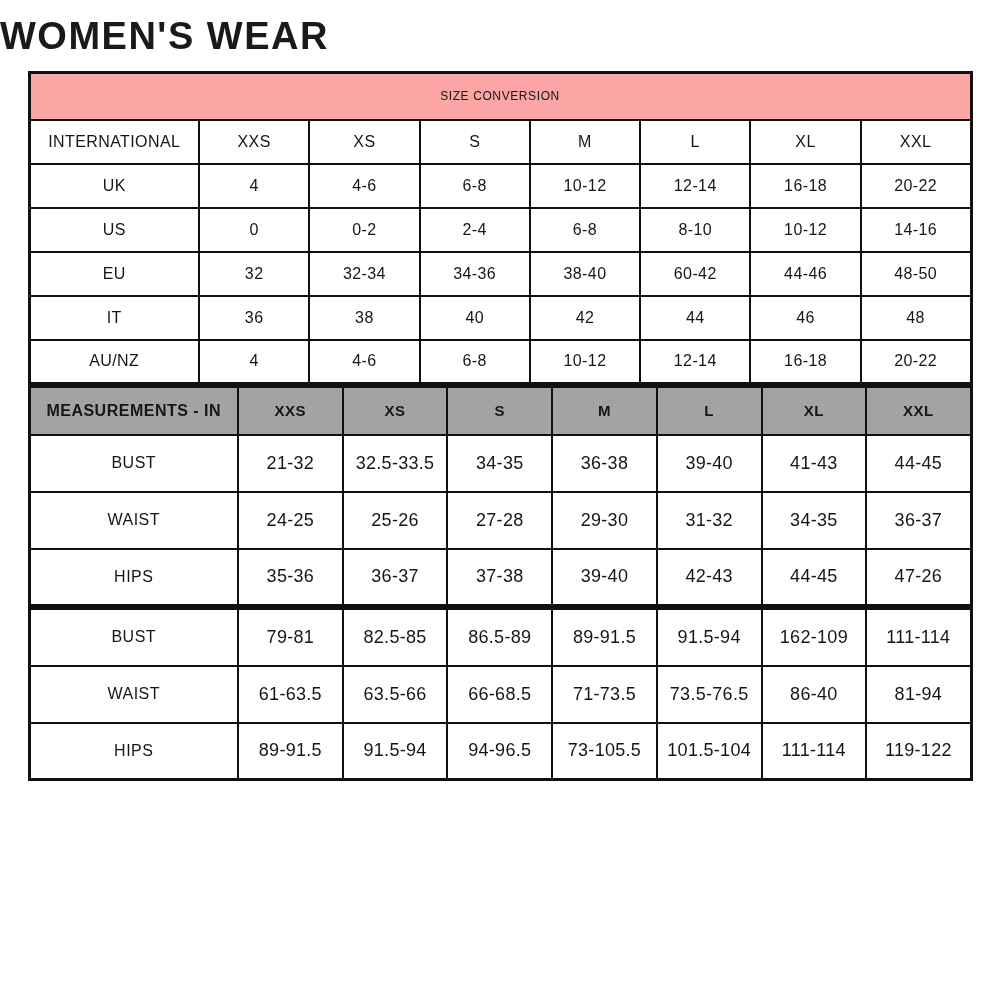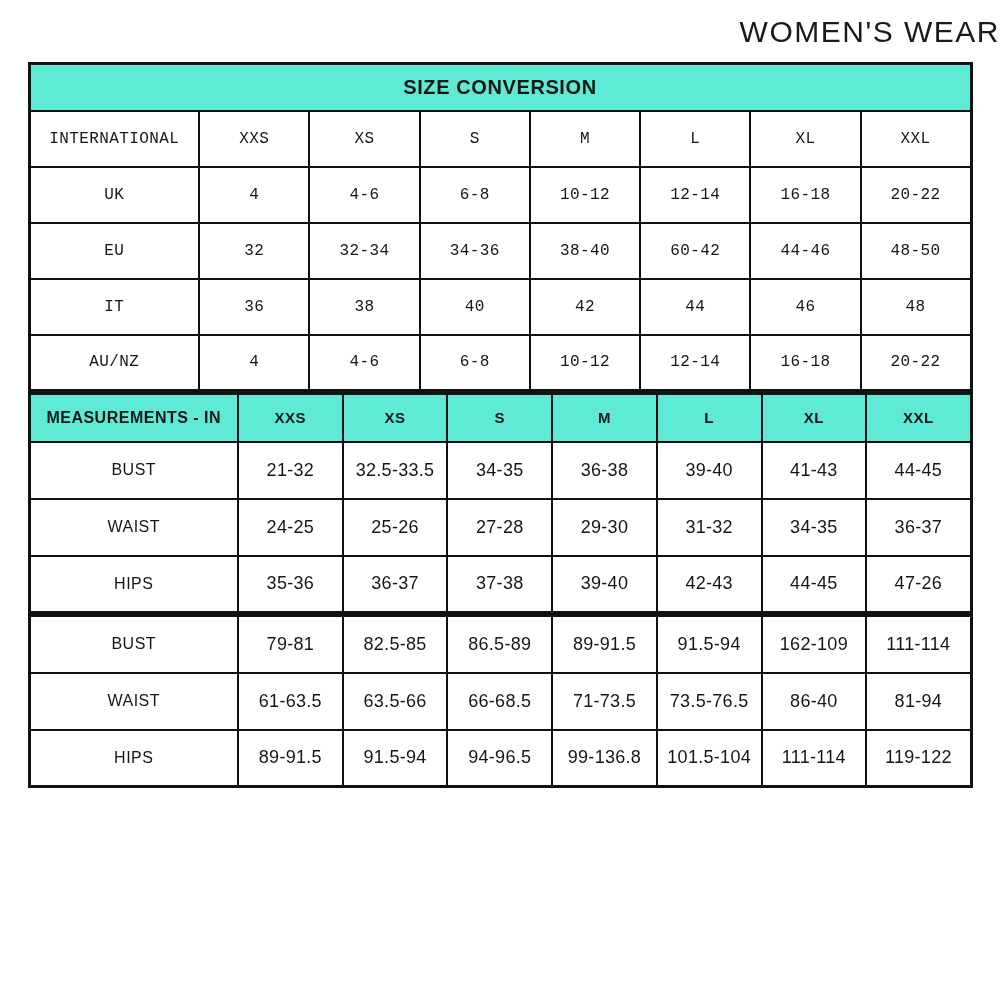--- a/index.html
+++ b/index.html
@@ -4,56 +4,56 @@
 <style>
   * { margin: 0; padding: 0; box-sizing: border-box; }
   html, body {
     width: 1000px; height: 1000px;
     background: #ffffff;
     font-family: "Liberation Sans", sans-serif;
     color: #1a1a1a;
   }
   .page { width: 1000px; height: 1000px; padding-top: 15px; overflow: hidden; }
   .page-title {
-    text-align: right;
-    font-size: 30px;
-    font-weight: normal;
+    text-align: left;
+    font-size: 38px;
+    font-weight: bold;
     letter-spacing: 1.5px;
     margin-bottom: 13px;
   }
   table.tbl {
     border-collapse: collapse;
     table-layout: fixed;
     width: 945px;
     margin: 0 auto;
     border: 3px solid #111;
   }
   .tbl td, .tbl th {
     border: 2px solid #111;
     text-align: center;
     vertical-align: middle;
     color: #161616;
     overflow: hidden;
     white-space: nowrap;
   }
   .banner {
-    background: #5eead4;
+    background: #fca5a5;
     height: 47px;
-    font-weight: bold;
-    font-size: 20px;
+    font-weight: normal;
+    font-size: 12px;
     letter-spacing: 0.6px;
   }
   
-  .t1 tbody tr { height: 56px; font-family: Liberation Mono, monospace; }
+  .t1 tbody tr { height: 44px; }
   .t1 td { font-size: 16px; font-weight: normal; letter-spacing: 0.4px; }
   
   .t2 { margin-top: 10px; }
   .t3 { margin-top: 12px; }
   .t2 .head-row td, .t3 .head-row td {
-    background: #5eead4;
+    background: #a3a3a3;
     font-weight: bold;
     font-size: 15px;
     letter-spacing: 0.5px;
   }
   .t2 .head-row, .t3 .head-row { height: 48px; }
   .t2 tbody tr, .t3 tbody tr { height: 57px; }
   .t2 td.row-label, .t3 td.row-label { font-size: 16px; letter-spacing: 0.5px; }
   .t2 td.val, .t3 td.val { font-size: 18px; letter-spacing: 0.3px; }
 </style>
 </head>
@@ -94,20 +94,30 @@
           <td class="row-label">UK</td>
           <td class="">4</td>
           <td class="">4-6</td>
           <td class="">6-8</td>
           <td class="">10-12</td>
           <td class="">12-14</td>
           <td class="">16-18</td>
           <td class="">20-22</td>
         </tr>
         <tr>
+          <td class="row-label">US</td>
+          <td class="">0</td>
+          <td class="">0-2</td>
+          <td class="">2-4</td>
+          <td class="">6-8</td>
+          <td class="">8-10</td>
+          <td class="">10-12</td>
+          <td class="">14-16</td>
+        </tr>
+        <tr>
           <td class="row-label">EU</td>
           <td class="">32</td>
           <td class="">32-34</td>
           <td class="">34-36</td>
           <td class="">38-40</td>
           <td class="">60-42</td>
           <td class="">44-46</td>
           <td class="">48-50</td>
         </tr>
         <tr>
@@ -218,21 +228,21 @@
           <td class="val">71-73.5</td>
           <td class="val">73.5-76.5</td>
           <td class="val">86-40</td>
           <td class="val">81-94</td>
         </tr>
         <tr>
           <td class="row-label">HIPS</td>
           <td class="val">89-91.5</td>
           <td class="val">91.5-94</td>
           <td class="val">94-96.5</td>
-          <td class="val">99-136.8</td>
+          <td class="val">73-105.5</td>
           <td class="val">101.5-104</td>
           <td class="val">111-114</td>
           <td class="val">119-122</td>
         </tr>
       </tbody>
   </table>
 
 </div>
 
 </body></html>

